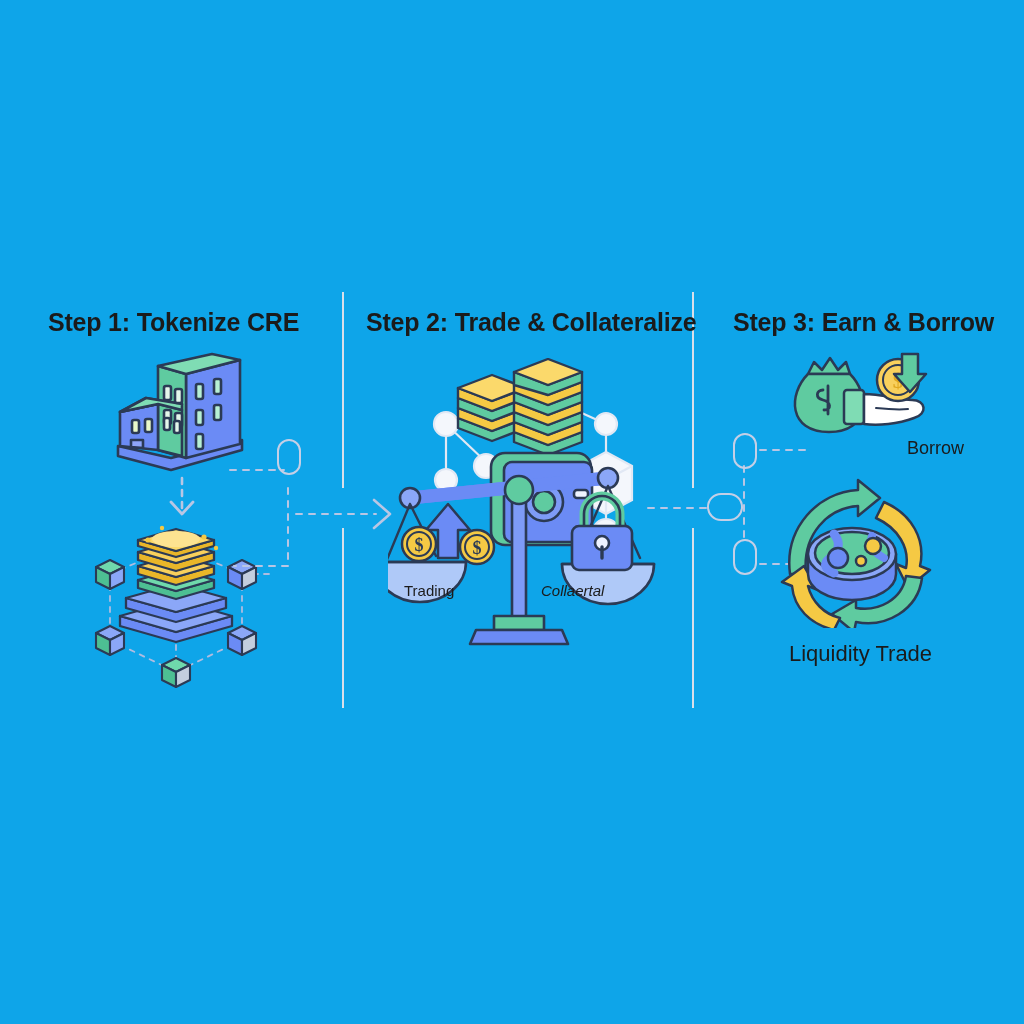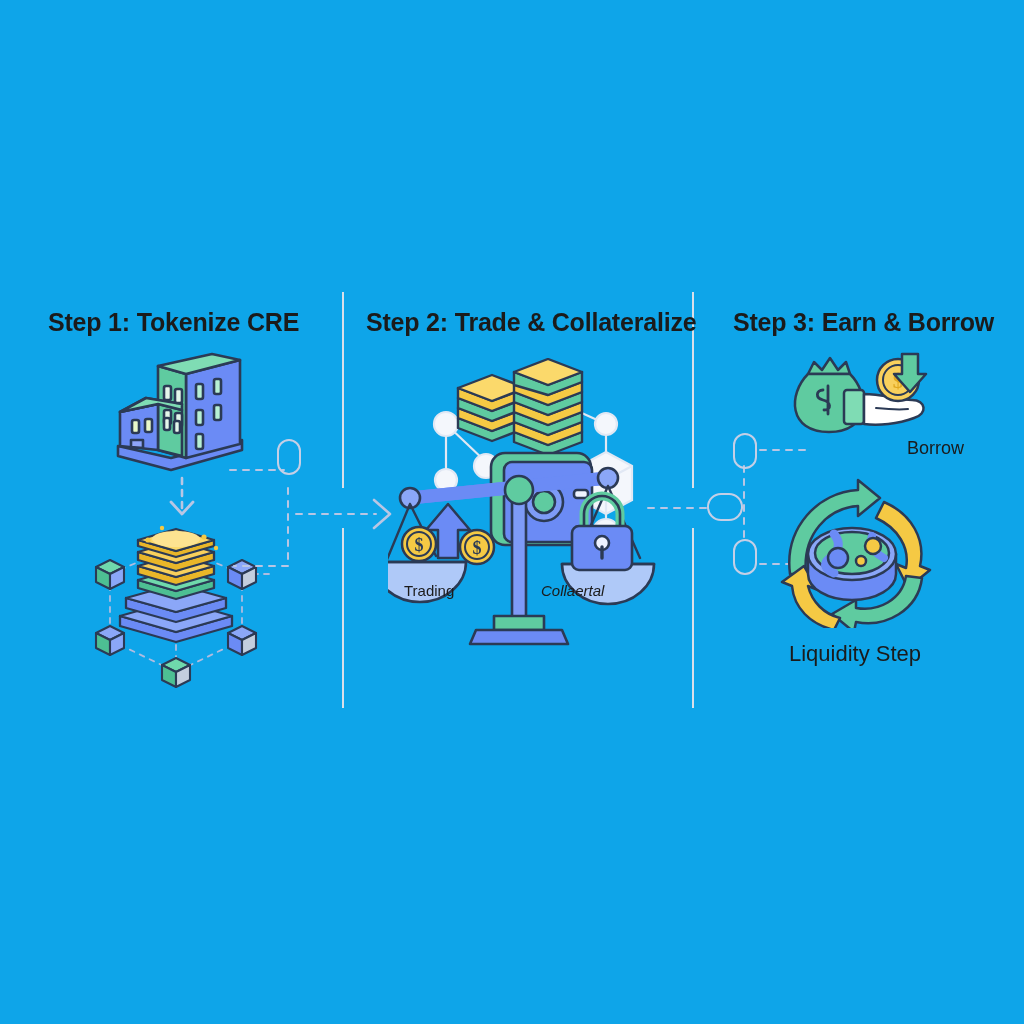--- a/index.html
+++ b/index.html
@@ -352,15 +352,15 @@
       <ellipse cx="80" cy="75" rx="37" ry="21" fill="#5FCBA0"></ellipse>
       <path d="M62 56 C 70 66, 66 74, 58 80 C 50 86, 54 92, 62 95" fill="none" stroke="#6B8BF5" stroke-width="9"></path>
       <path d="M100 58 C 96 68, 104 76, 112 80" fill="none" stroke="#6B8BF5" stroke-width="8"></path>
       <circle cx="66" cy="80" r="10" fill="#6B8BF5"></circle>
       <circle cx="101" cy="68" r="8" fill="#F5C944"></circle>
       <circle cx="89" cy="83" r="5" fill="#F5C944"></circle>
     </g>
   </svg>
 
   <div class="caption" id="cap-borrow">Borrow</div>
-  <div class="caption" id="cap-liquidity">Liquidity Step</div>
+  <div class="caption" id="cap-liquidity">Liquidity Trade</div>
 
 </div>
 
 </body></html>

